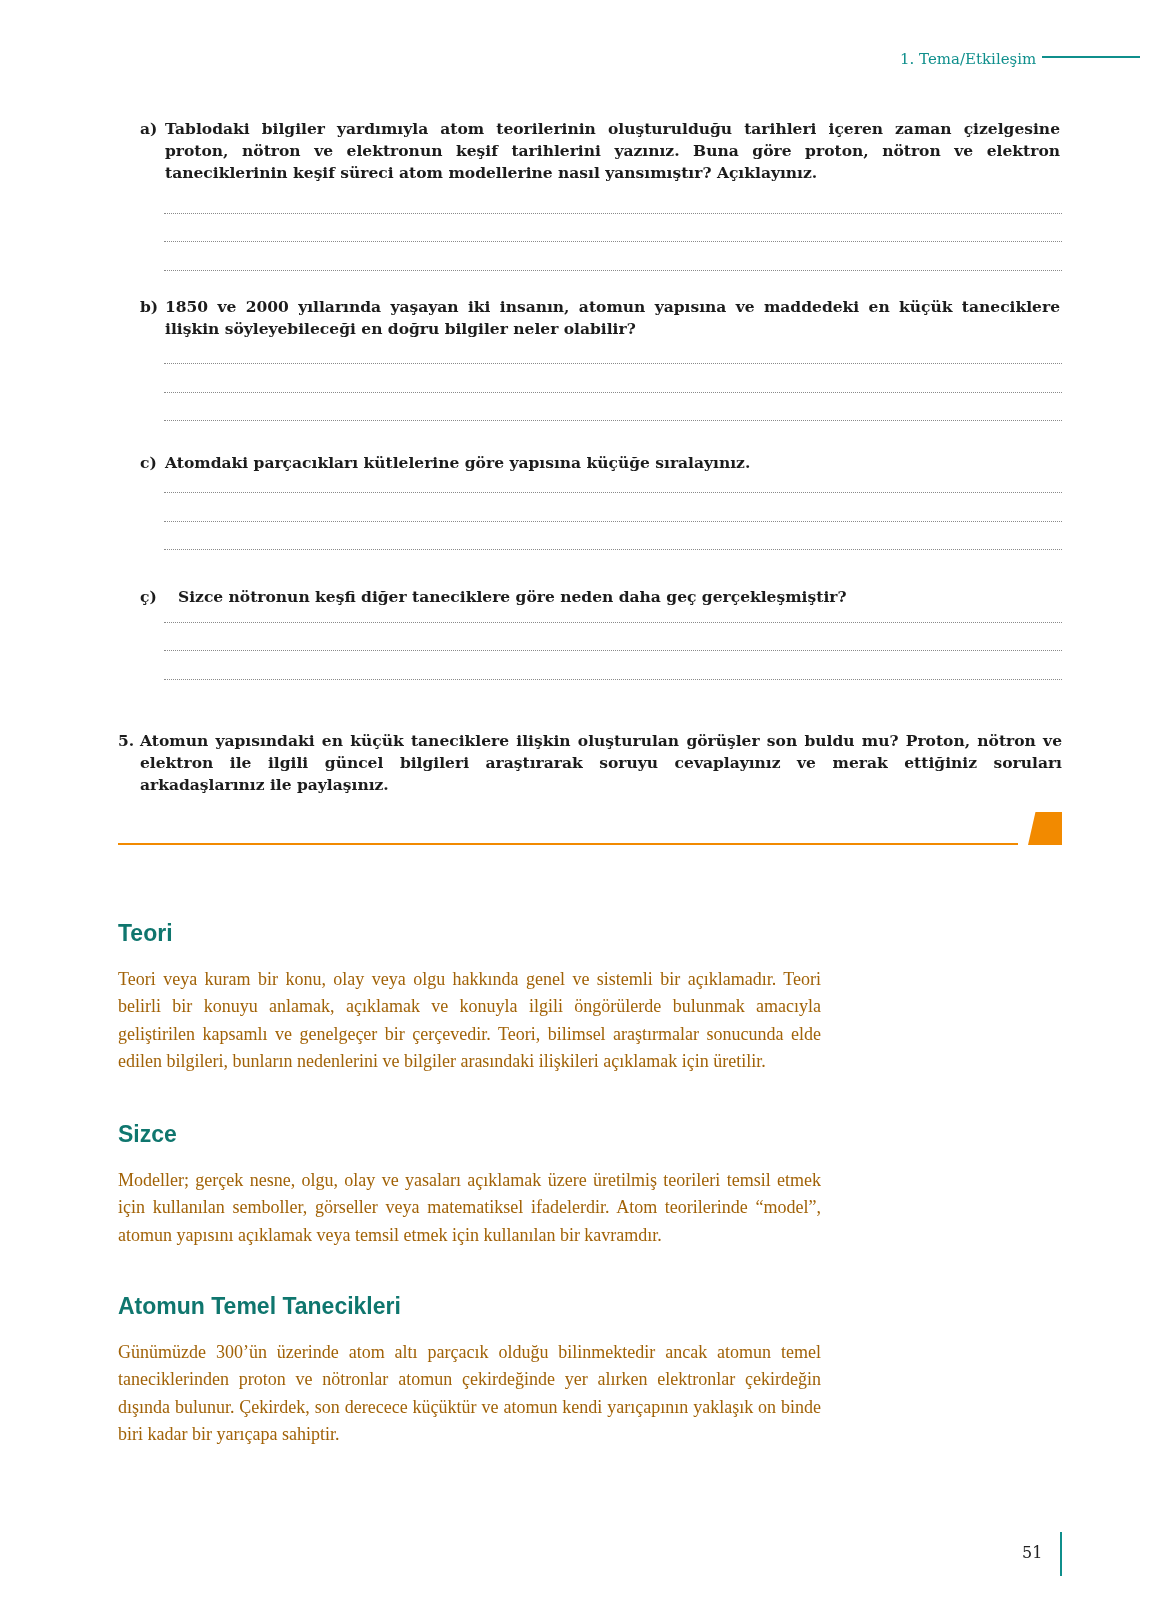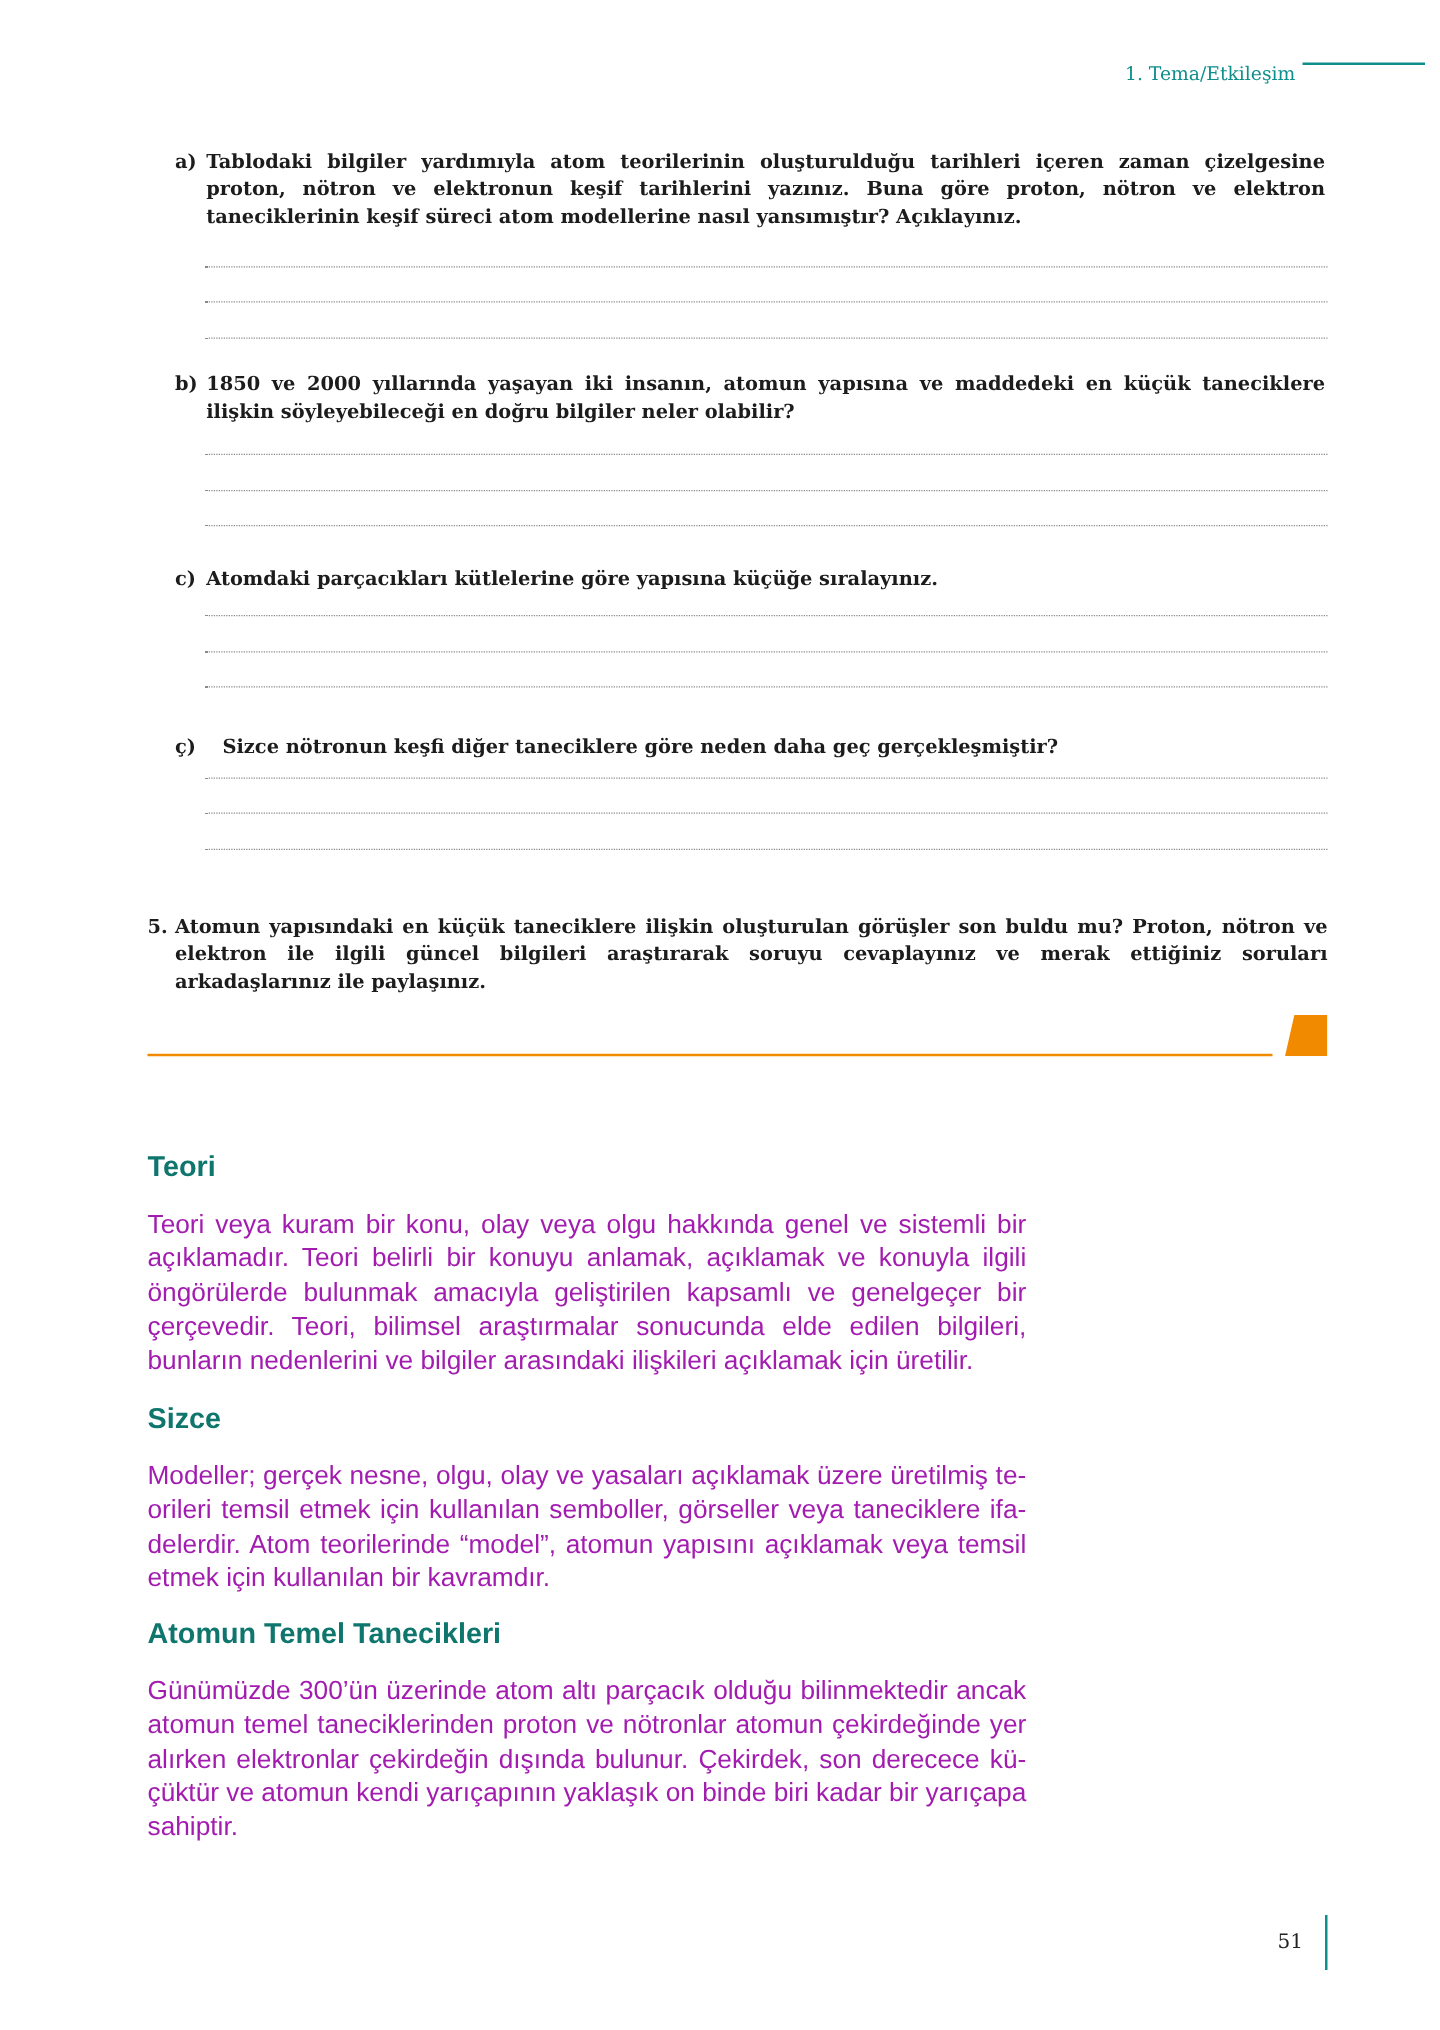--- a/index.html
+++ b/index.html
@@ -1,18 +1,18 @@
 <!DOCTYPE html>
 <html><head>
 <meta charset="utf-8">
 <style>
   html, body { margin: 0; padding: 0; background: #ffffff; }
   body { width: 1152px; height: 1624px; position: relative; overflow: hidden; color: #1a1a1a; }
 
-  .header { position: absolute; top: 50px; left: 900px; display: flex; align-items: flex-start; }
+  .header { position: absolute; top: 50px; left: 900px; display: flex; align-items: center; }
   .header-text { font-family: "DejaVu Serif", serif; font-size: 15px; color: #0f8f8c; letter-spacing: 0; }
   .header-line { width: 98px; height: 2px; background: #0f8f8c; margin-left: 6px; margin-bottom: 5px; }
 
   .q { position: absolute; font-family: "DejaVu Serif", serif; font-weight: bold; font-size: 15.5px; line-height: 22px; color: #1c1c1c; }
   .q .lbl { position: absolute; left: 0; top: 0; }
   .q .txt { display: block; text-align: justify; }
 
   .qa { left: 140px; top: 118px; width: 920px; }
   .qa .txt { margin-left: 25px; }
   .qb { left: 140px; top: 296px; width: 920px; }
@@ -23,21 +23,21 @@
   .qcc .txt { margin-left: 38px; }
   .q5 { left: 118px; top: 730px; width: 944px; }
   .q5 .txt { margin-left: 22px; }
 
   .dots { position: absolute; left: 164px; width: 898px; height: 0; border-top: 1px dotted #8a8a8a; }
 
   .orange-rule { position: absolute; left: 118px; top: 843px; width: 900px; height: 2px; background: #f28a00; }
   .orange-tab { position: absolute; left: 1028px; top: 812px; width: 34px; height: 33px; background: #f28a00; clip-path: polygon(22% 0, 100% 0, 100% 100%, 0 100%); }
 
   .sec-title { position: absolute; left: 118px; font-family: "Liberation Sans", sans-serif; font-weight: bold; font-size: 23px; color: #0f766e; }
-  .sec-body { position: absolute; left: 118px; width: 703px; font-family: Liberation Sans, sans-serif; font-size: 21px; line-height: 27.3px; color: #a21caf; text-align: justify; }
+  .sec-body { position: absolute; left: 118px; width: 703px; font-family: Liberation Serif, serif; font-size: 18px; line-height: 27.3px; color: #a16207; text-align: justify; }
 
   .page-num { position: absolute; left: 1022px; top: 1543px; font-family: "DejaVu Serif", serif; font-size: 16px; color: #222; }
   .page-bar { position: absolute; left: 1060px; top: 1532px; width: 2px; height: 44px; background: #0f8f8c; }
 </style>
 </head>
 <body>
 
 <div class="header">
   <span class="header-text">1. Tema/Etkileşim</span>
   <span class="header-line"></span>
@@ -80,19 +80,19 @@
   <span class="txt">Atomun yapısındaki en küçük taneciklere ilişkin oluşturulan görüşler son buldu mu? Proton, nötron ve elektron ile ilgili güncel bilgileri araştırarak soruyu cevaplayınız ve merak ettiğiniz soruları arkadaşlarınız ile paylaşınız.</span>
 </div>
 
 <div class="orange-rule"></div>
 <div class="orange-tab"></div>
 
 <div class="sec-title" style="top:920px">Teori</div>
 <div class="sec-body" style="top:966px">Teori veya kuram bir konu, olay veya olgu hakkında genel ve sistemli bir açıklamadır. Teori belirli bir konuyu anlamak, açıklamak ve konuyla ilgili öngö­rülerde bulunmak amacıyla geliştirilen kapsamlı ve genelgeçer bir çerçevedir. Teori, bilimsel araştırmalar sonucunda elde edilen bilgileri, bunların nedenle­rini ve bilgiler arasındaki ilişkileri açıklamak için üretilir.</div>
 
 <div class="sec-title" style="top:1121px">Sizce</div>
-<div class="sec-body" style="top:1167px">Modeller; gerçek nesne, olgu, olay ve yasaları açıklamak üzere üretilmiş te­orileri temsil etmek için kullanılan semboller, görseller veya taneciklere ifa­delerdir. Atom teorilerinde “model”, atomun yapısını açıklamak veya temsil etmek için kullanılan bir kavramdır.</div>
+<div class="sec-body" style="top:1167px">Modeller; gerçek nesne, olgu, olay ve yasaları açıklamak üzere üretilmiş te­orileri temsil etmek için kullanılan semboller, görseller veya matematiksel ifa­delerdir. Atom teorilerinde “model”, atomun yapısını açıklamak veya temsil etmek için kullanılan bir kavramdır.</div>
 
 <div class="sec-title" style="top:1293px">Atomun Temel Tanecikleri</div>
 <div class="sec-body" style="top:1339px">Günümüzde 300’ün üzerinde atom altı parçacık olduğu bilinmektedir ancak atomun temel taneciklerinden proton ve nötronlar atomun çekirdeğinde yer alırken elektronlar çekirdeğin dışında bulunur. Çekirdek, son derecece kü­çüktür ve atomun kendi yarıçapının yaklaşık on binde biri kadar bir yarıçapa sahiptir.</div>
 
 <div class="page-num">51</div>
 <div class="page-bar"></div>
 
 </body></html>

